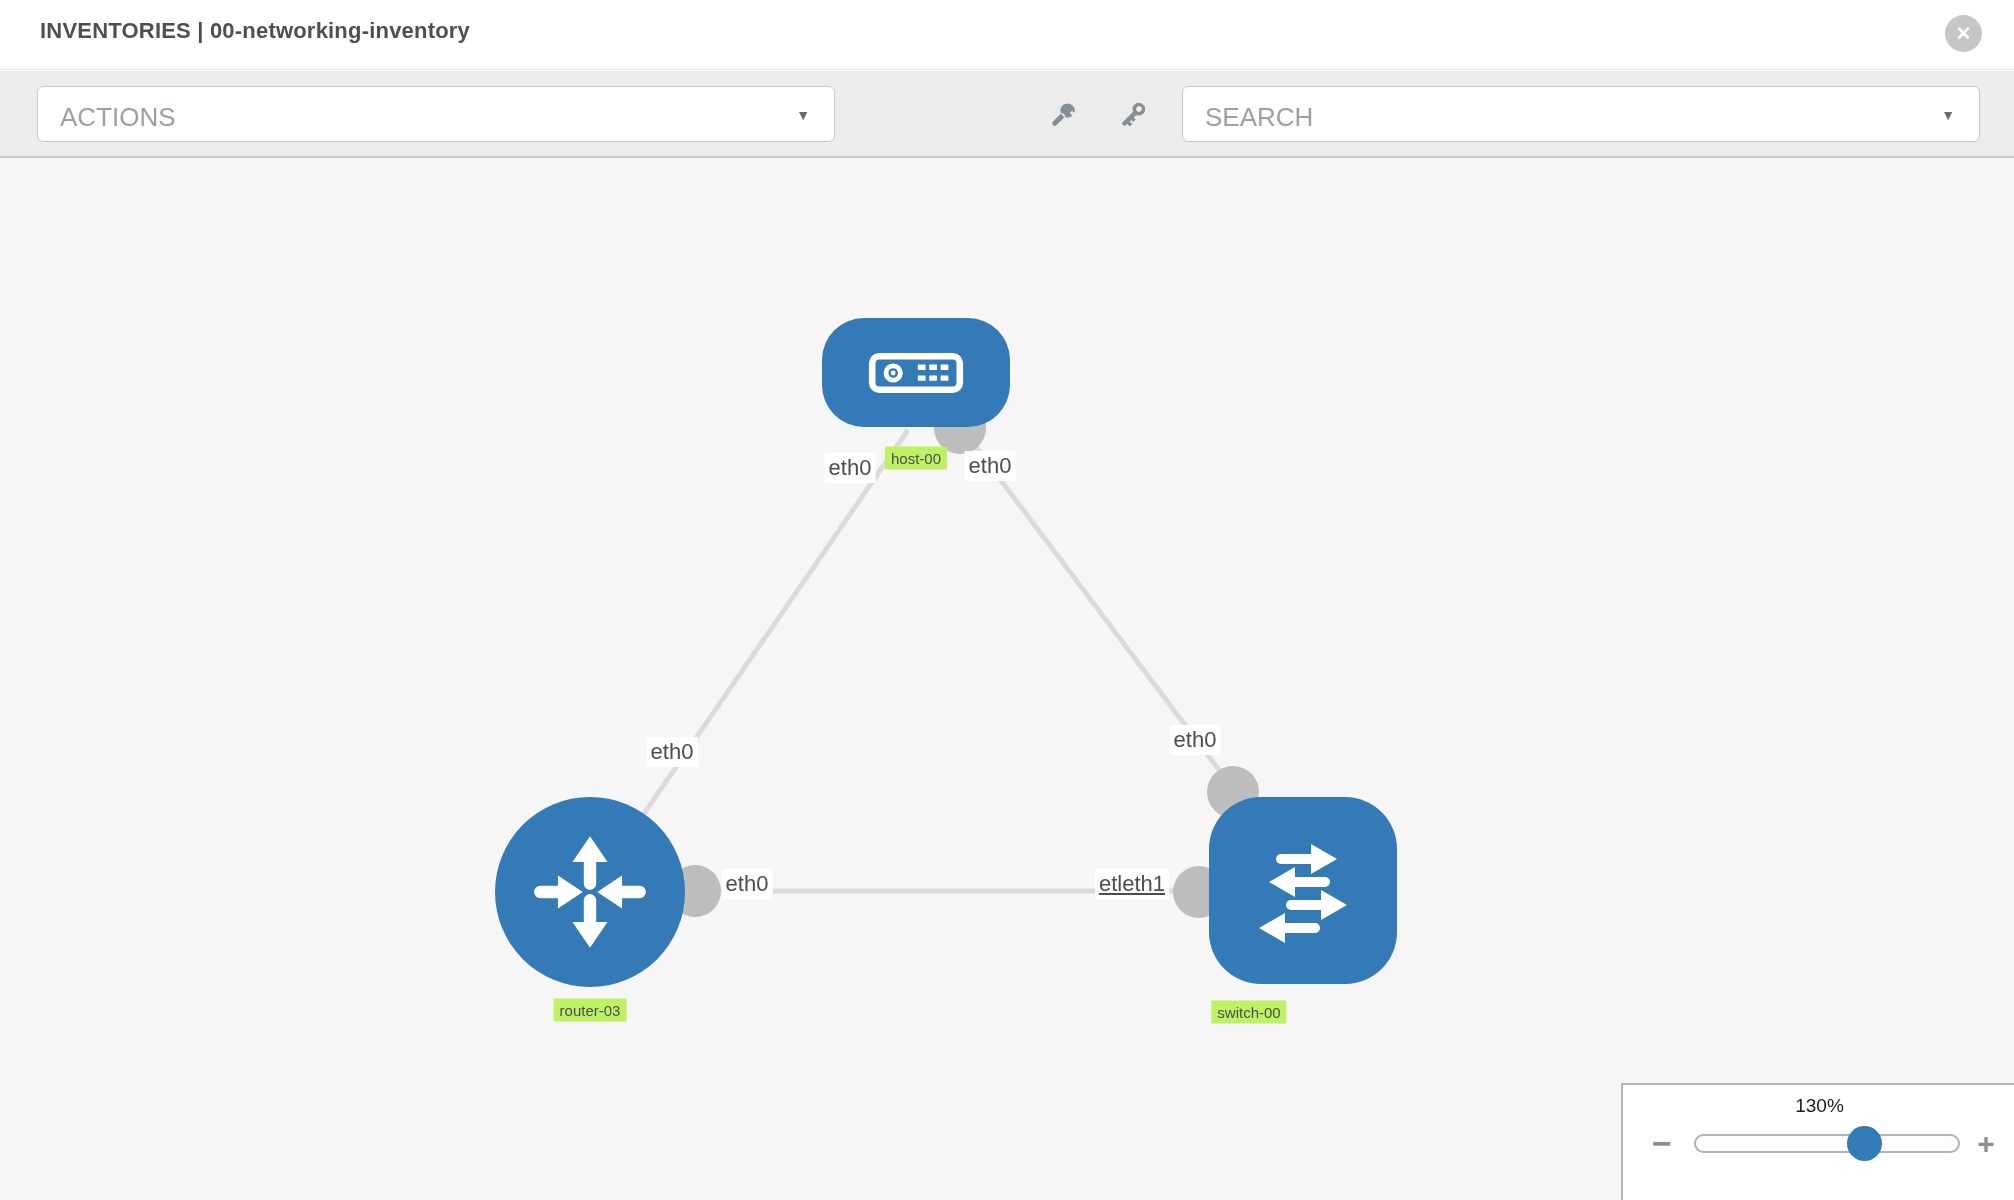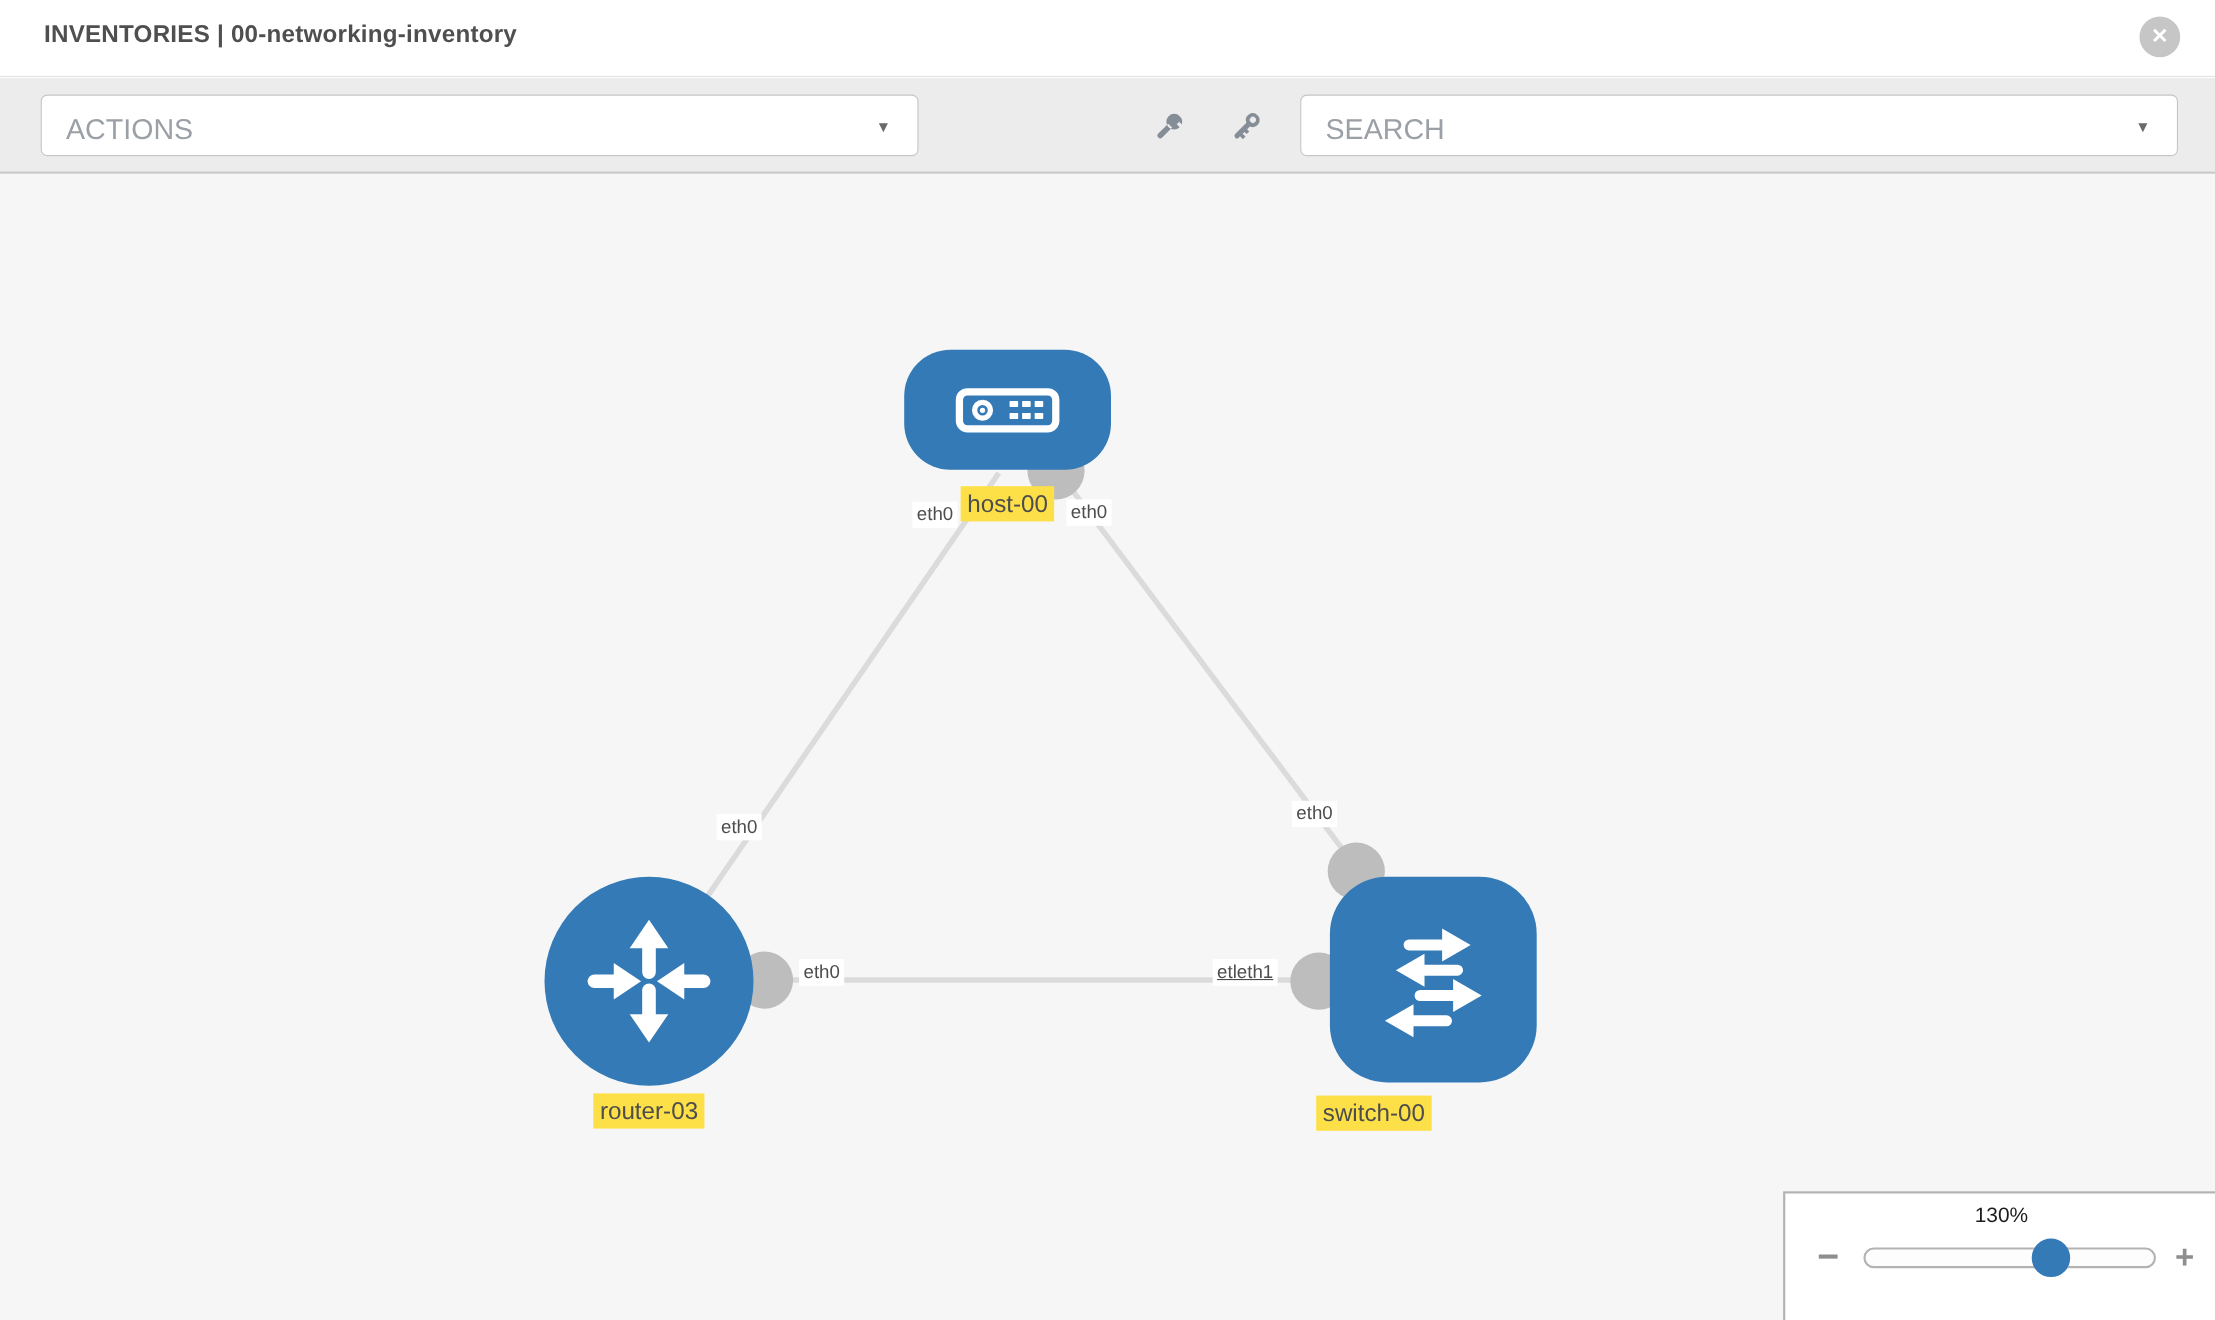--- a/index.html
+++ b/index.html
@@ -45,24 +45,24 @@
   .links-svg{position:absolute;left:0;top:0;width:2014px;height:1042px;}
   .links-svg line{stroke:var(--link-gray);stroke-width:5;}
   .links-svg circle{fill:var(--interface-gray);}
 
   .node{position:absolute;background:var(--node-blue);cursor:pointer;}
   .node svg{position:absolute;left:50%;top:50%;transform:translate(-50%,-50%);}
   .node-host{left:822px;top:160px;width:188px;height:109px;border-radius:42px;}
   .node-router{left:495px;top:639px;width:190px;height:190px;border-radius:50%;}
   .node-switch{left:1209px;top:639px;width:188px;height:187px;border-radius:52px;}
 
-  .node-label{position:absolute;transform:translate(-50%,-50%);background:#fde047;
-    color:var(--label-text);font-size:22px;padding:3px 6px;white-space:nowrap;}
+  .node-label{position:absolute;transform:translate(-50%,-50%);background:#bef264;
+    color:var(--label-text);font-size:15px;padding:3px 6px;white-space:nowrap;}
   .if-label{position:absolute;transform:translate(-50%,-50%);background:#fff;
-    color:var(--label-text);font-size:17px;padding:2px 4px;white-space:nowrap;}
+    color:var(--label-text);font-size:22px;padding:2px 4px;white-space:nowrap;}
   .lbl-host{left:916px;top:300px;}
   .lbl-router{left:590px;top:852px;}
   .lbl-switch{left:1249px;top:854px;}
   .if-host-left{left:850px;top:310px;}
   .if-host-right{left:990px;top:308px;}
   .if-router-top{left:672px;top:594px;}
   .if-router-right{left:747px;top:726px;}
   .if-switch-top{left:1195px;top:582px;}
   .if-switch-left{left:1132px;top:726px;text-decoration:underline;}
 

